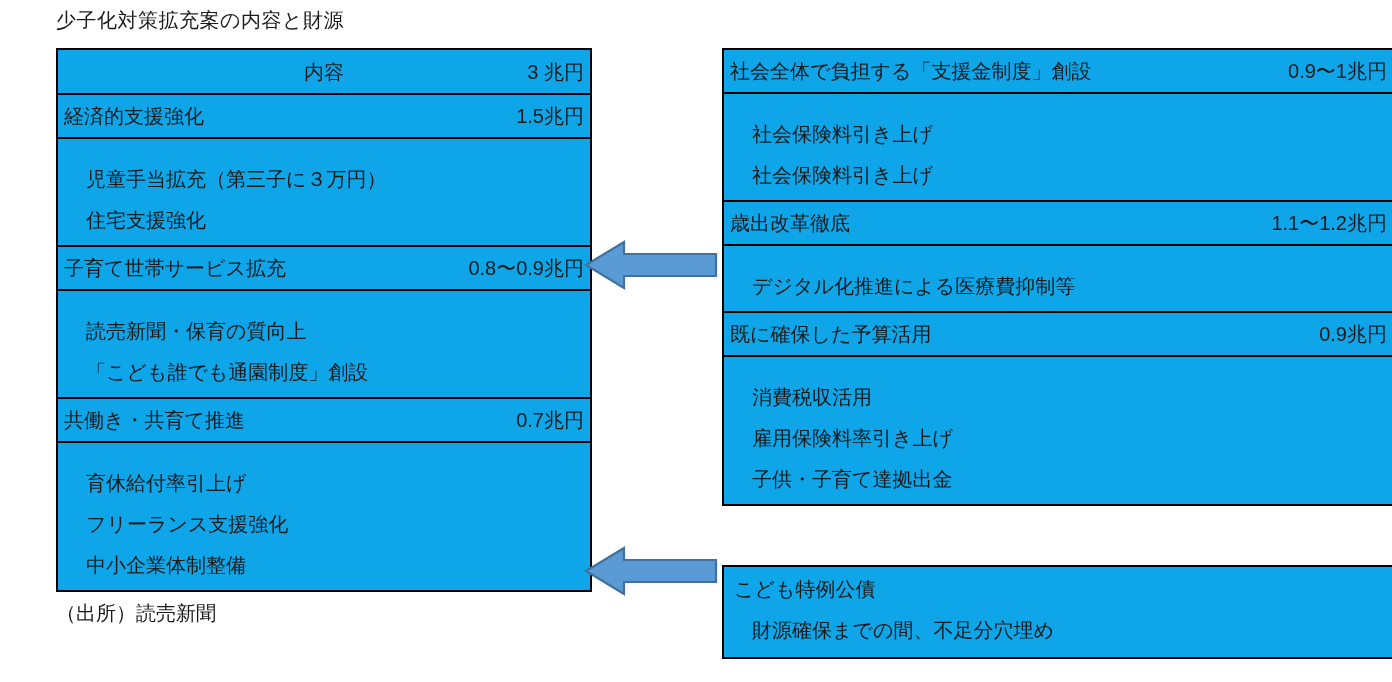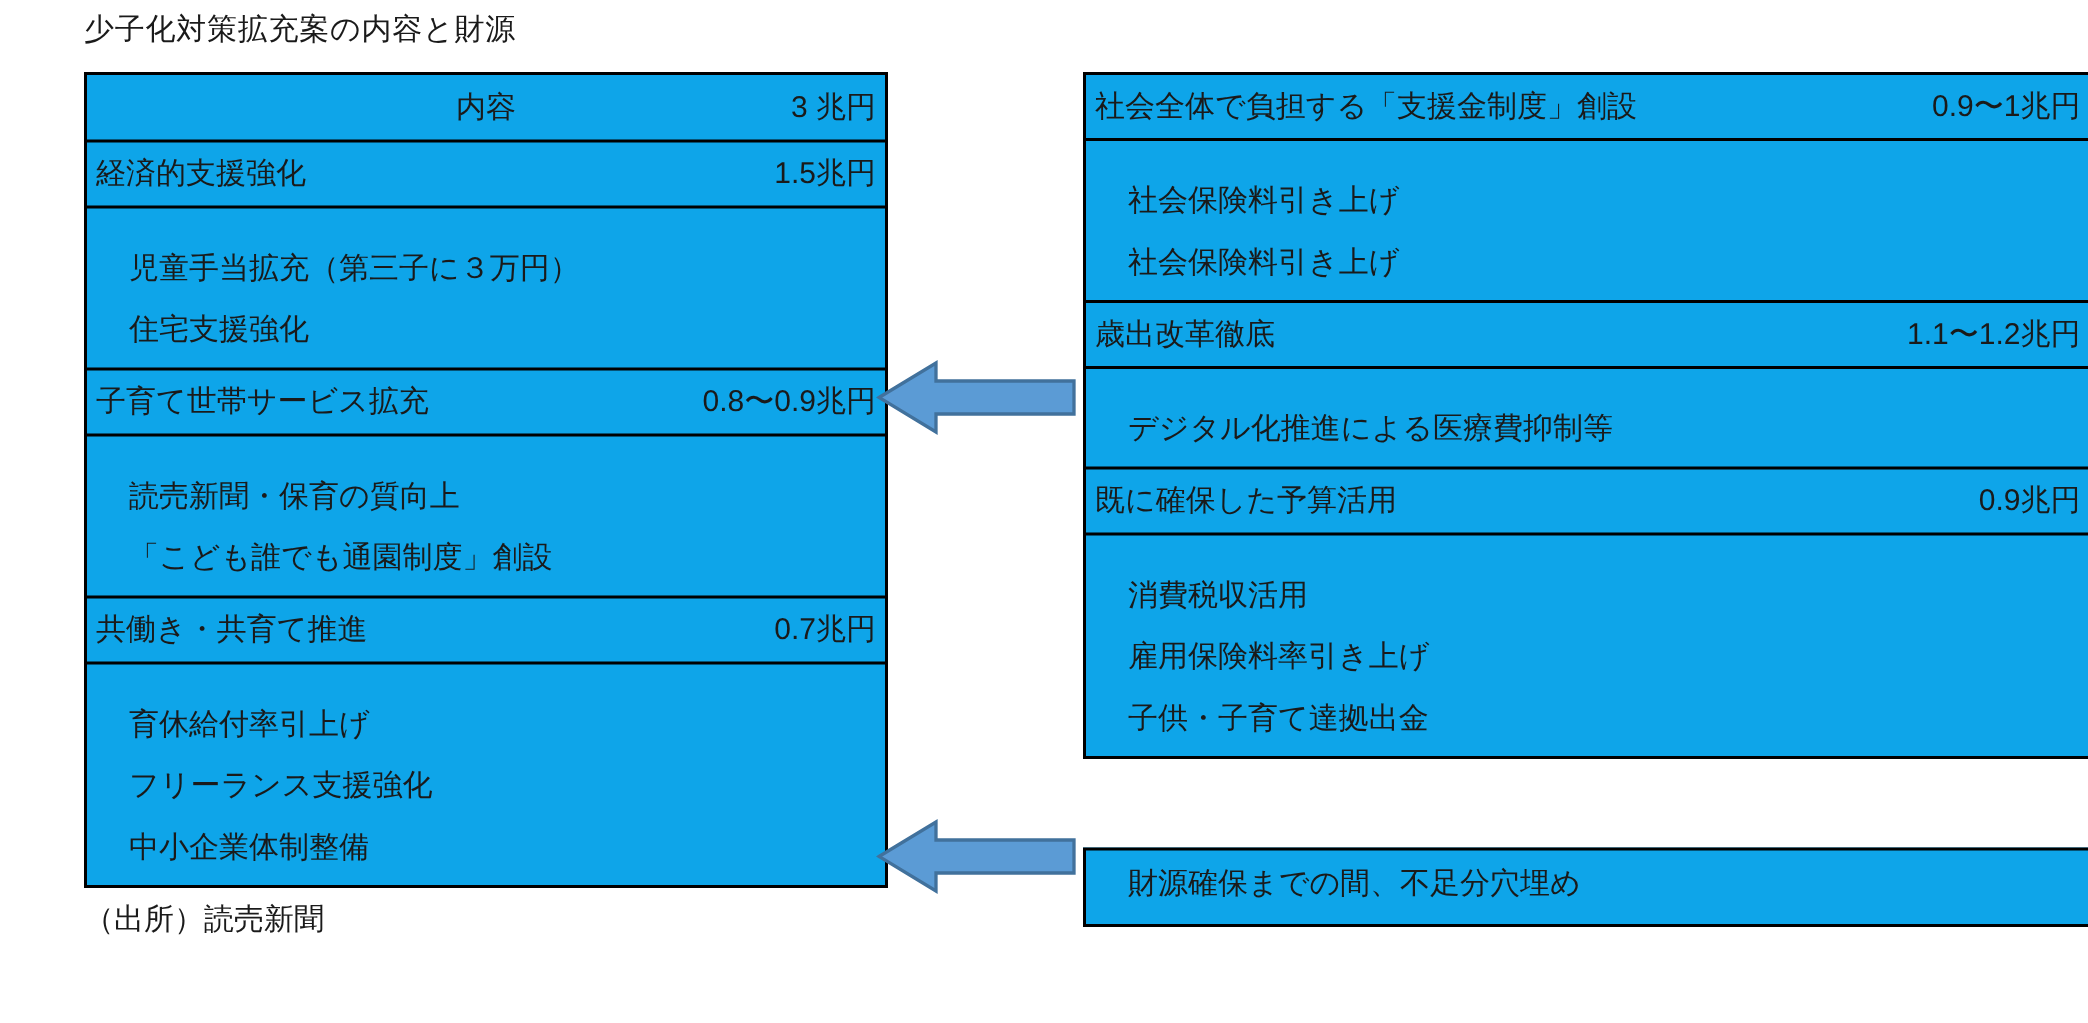--- a/index.html
+++ b/index.html
@@ -158,20 +158,21 @@
     </div>
     <div class="group">
       <div class="sub">消費税収活用</div>
       <div class="sub">雇用保険料率引き上げ</div>
       <div class="sub">子供・子育て達拠出金</div>
     </div>
   </div>
 
   <div class="tbl" id="bond-box">
     <div class="group" style="padding:2px 6px 6px 6px;">
+      <div class="sub" style="padding-left:4px;">こども特例公債</div>
       <div class="sub">財源確保までの間、不足分穴埋め</div>
     </div>
   </div>
 
   <div class="arrow" style="left:556px; top:239px; width:134px; height:52px;">
     <svg width="134" height="52" viewBox="0 0 134 52" xmlns="http://www.w3.org/2000/svg">
       <polygon points="2,26 40,3 40,15 132,15 132,37 40,37 40,49" fill="#5b9bd5" stroke="#41719c" stroke-width="2.2" stroke-linejoin="miter"></polygon>
     </svg>
   </div>
 

